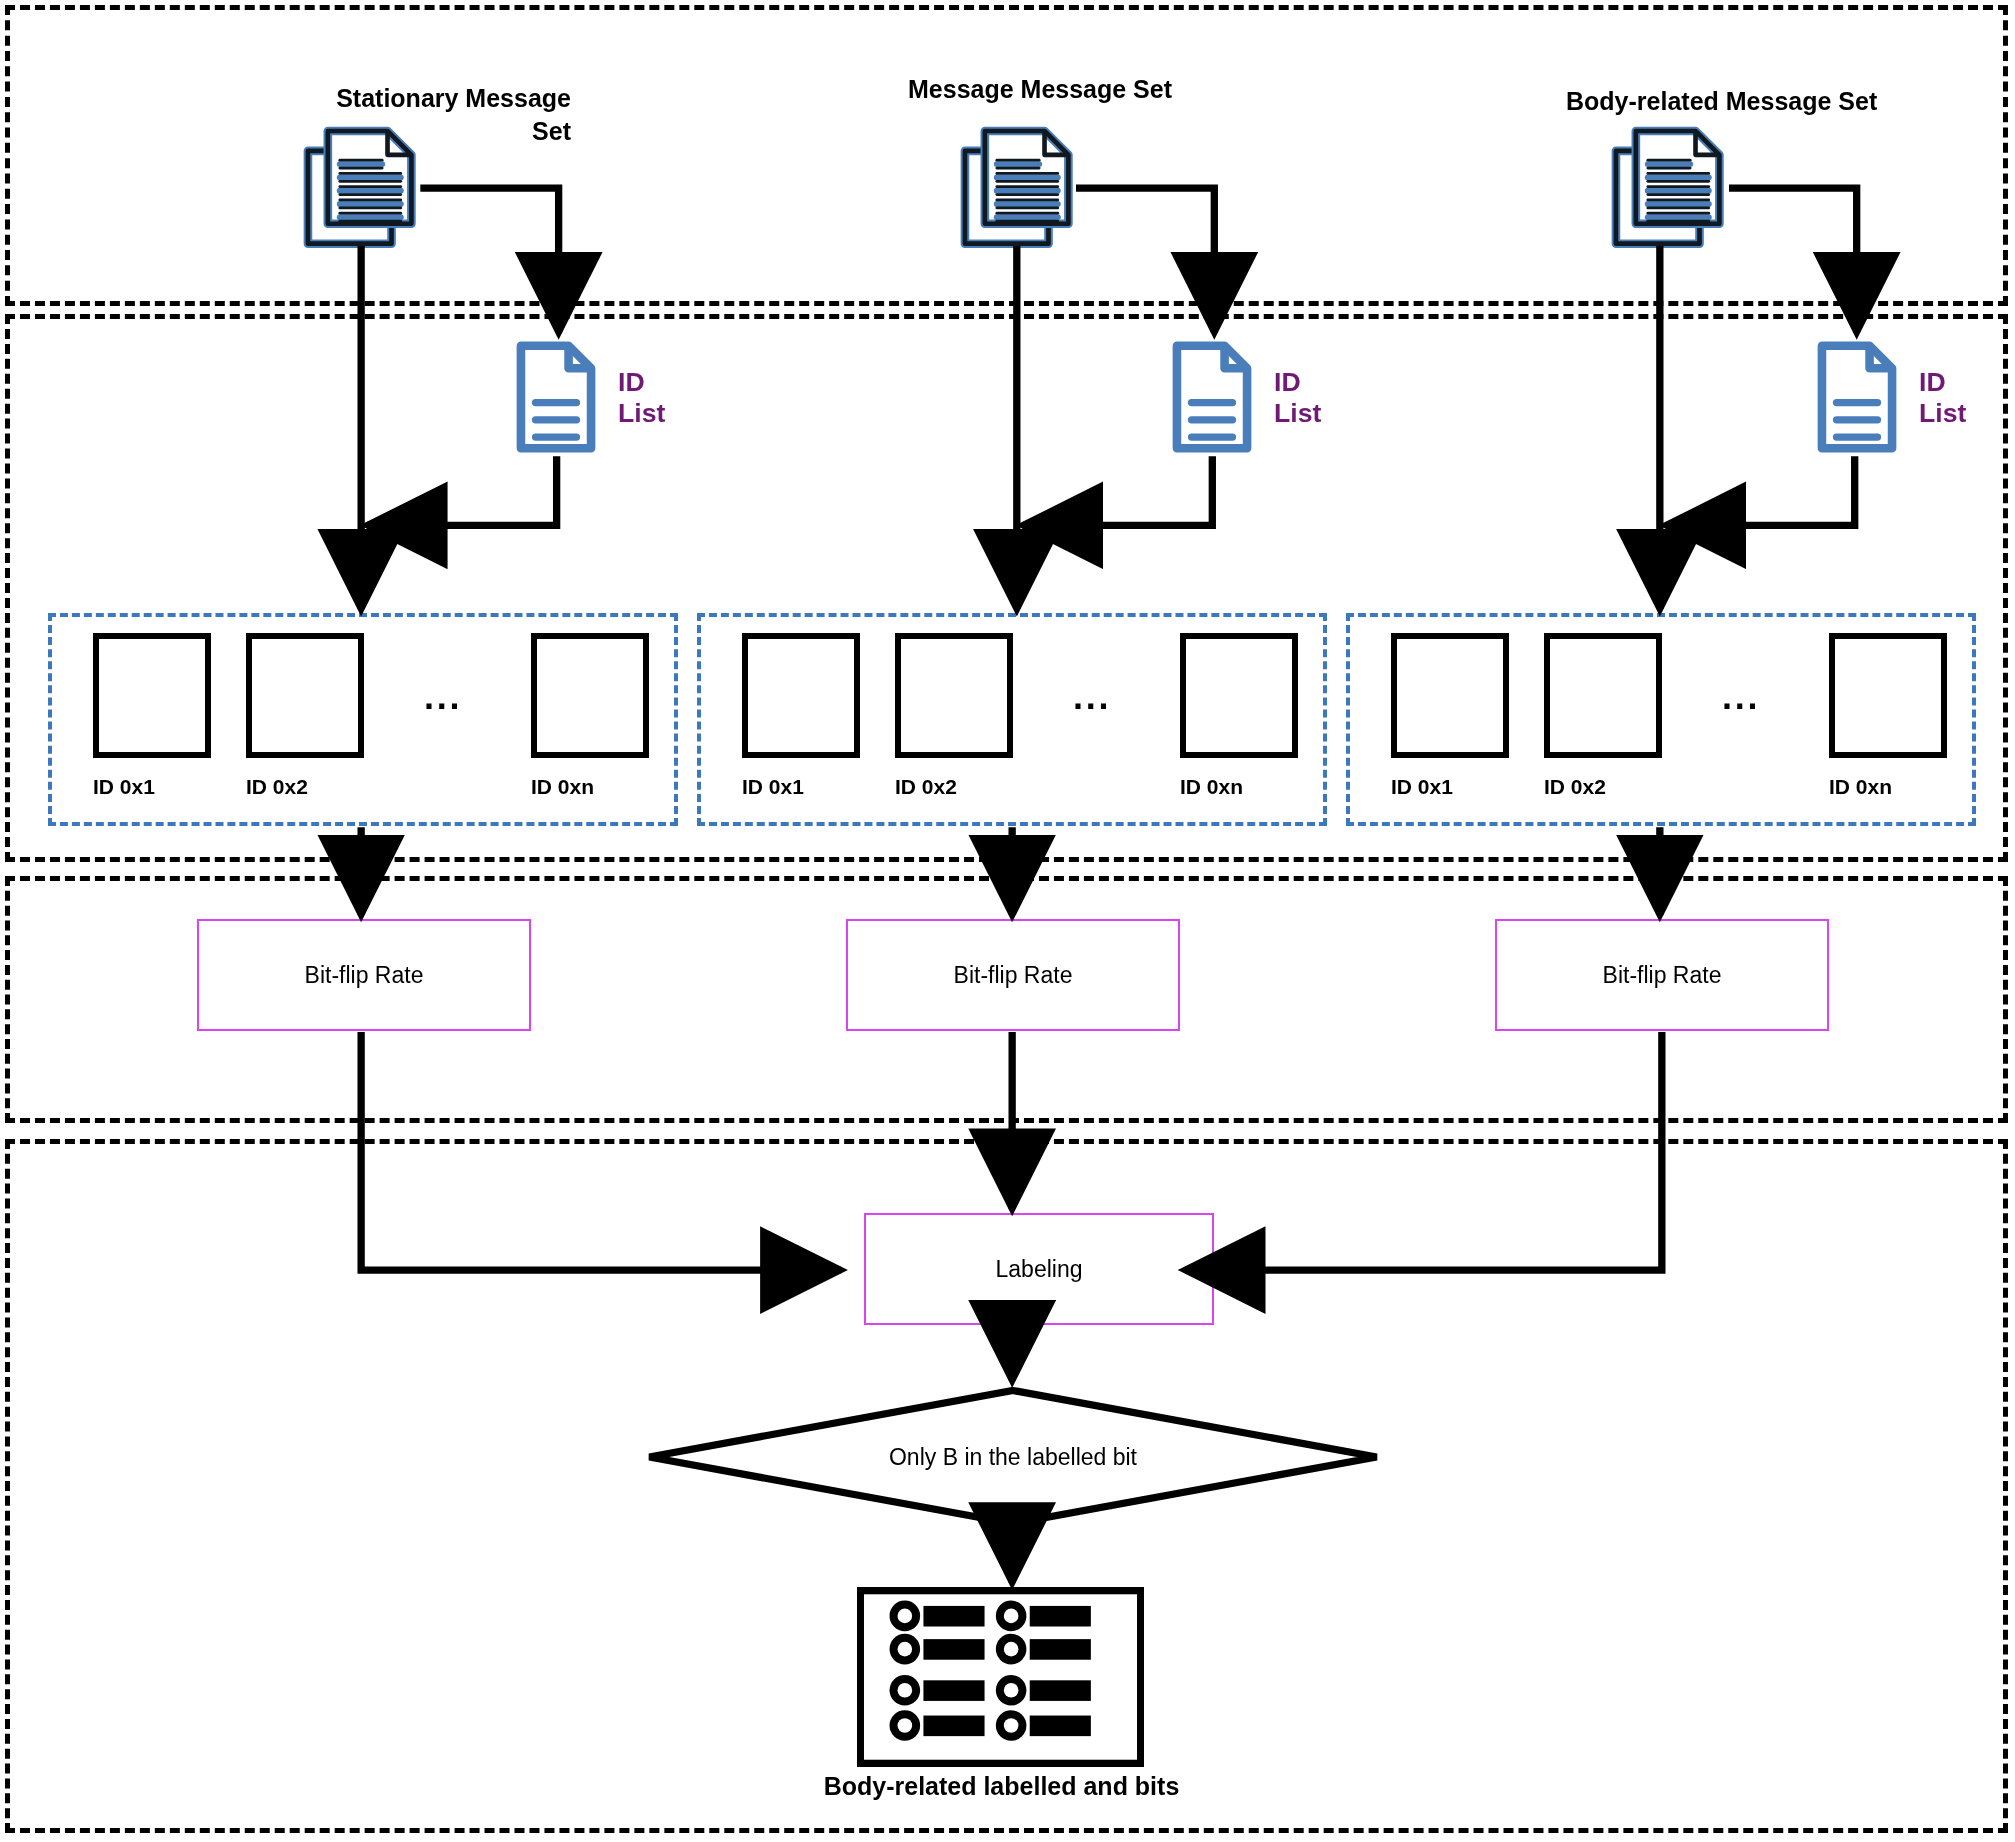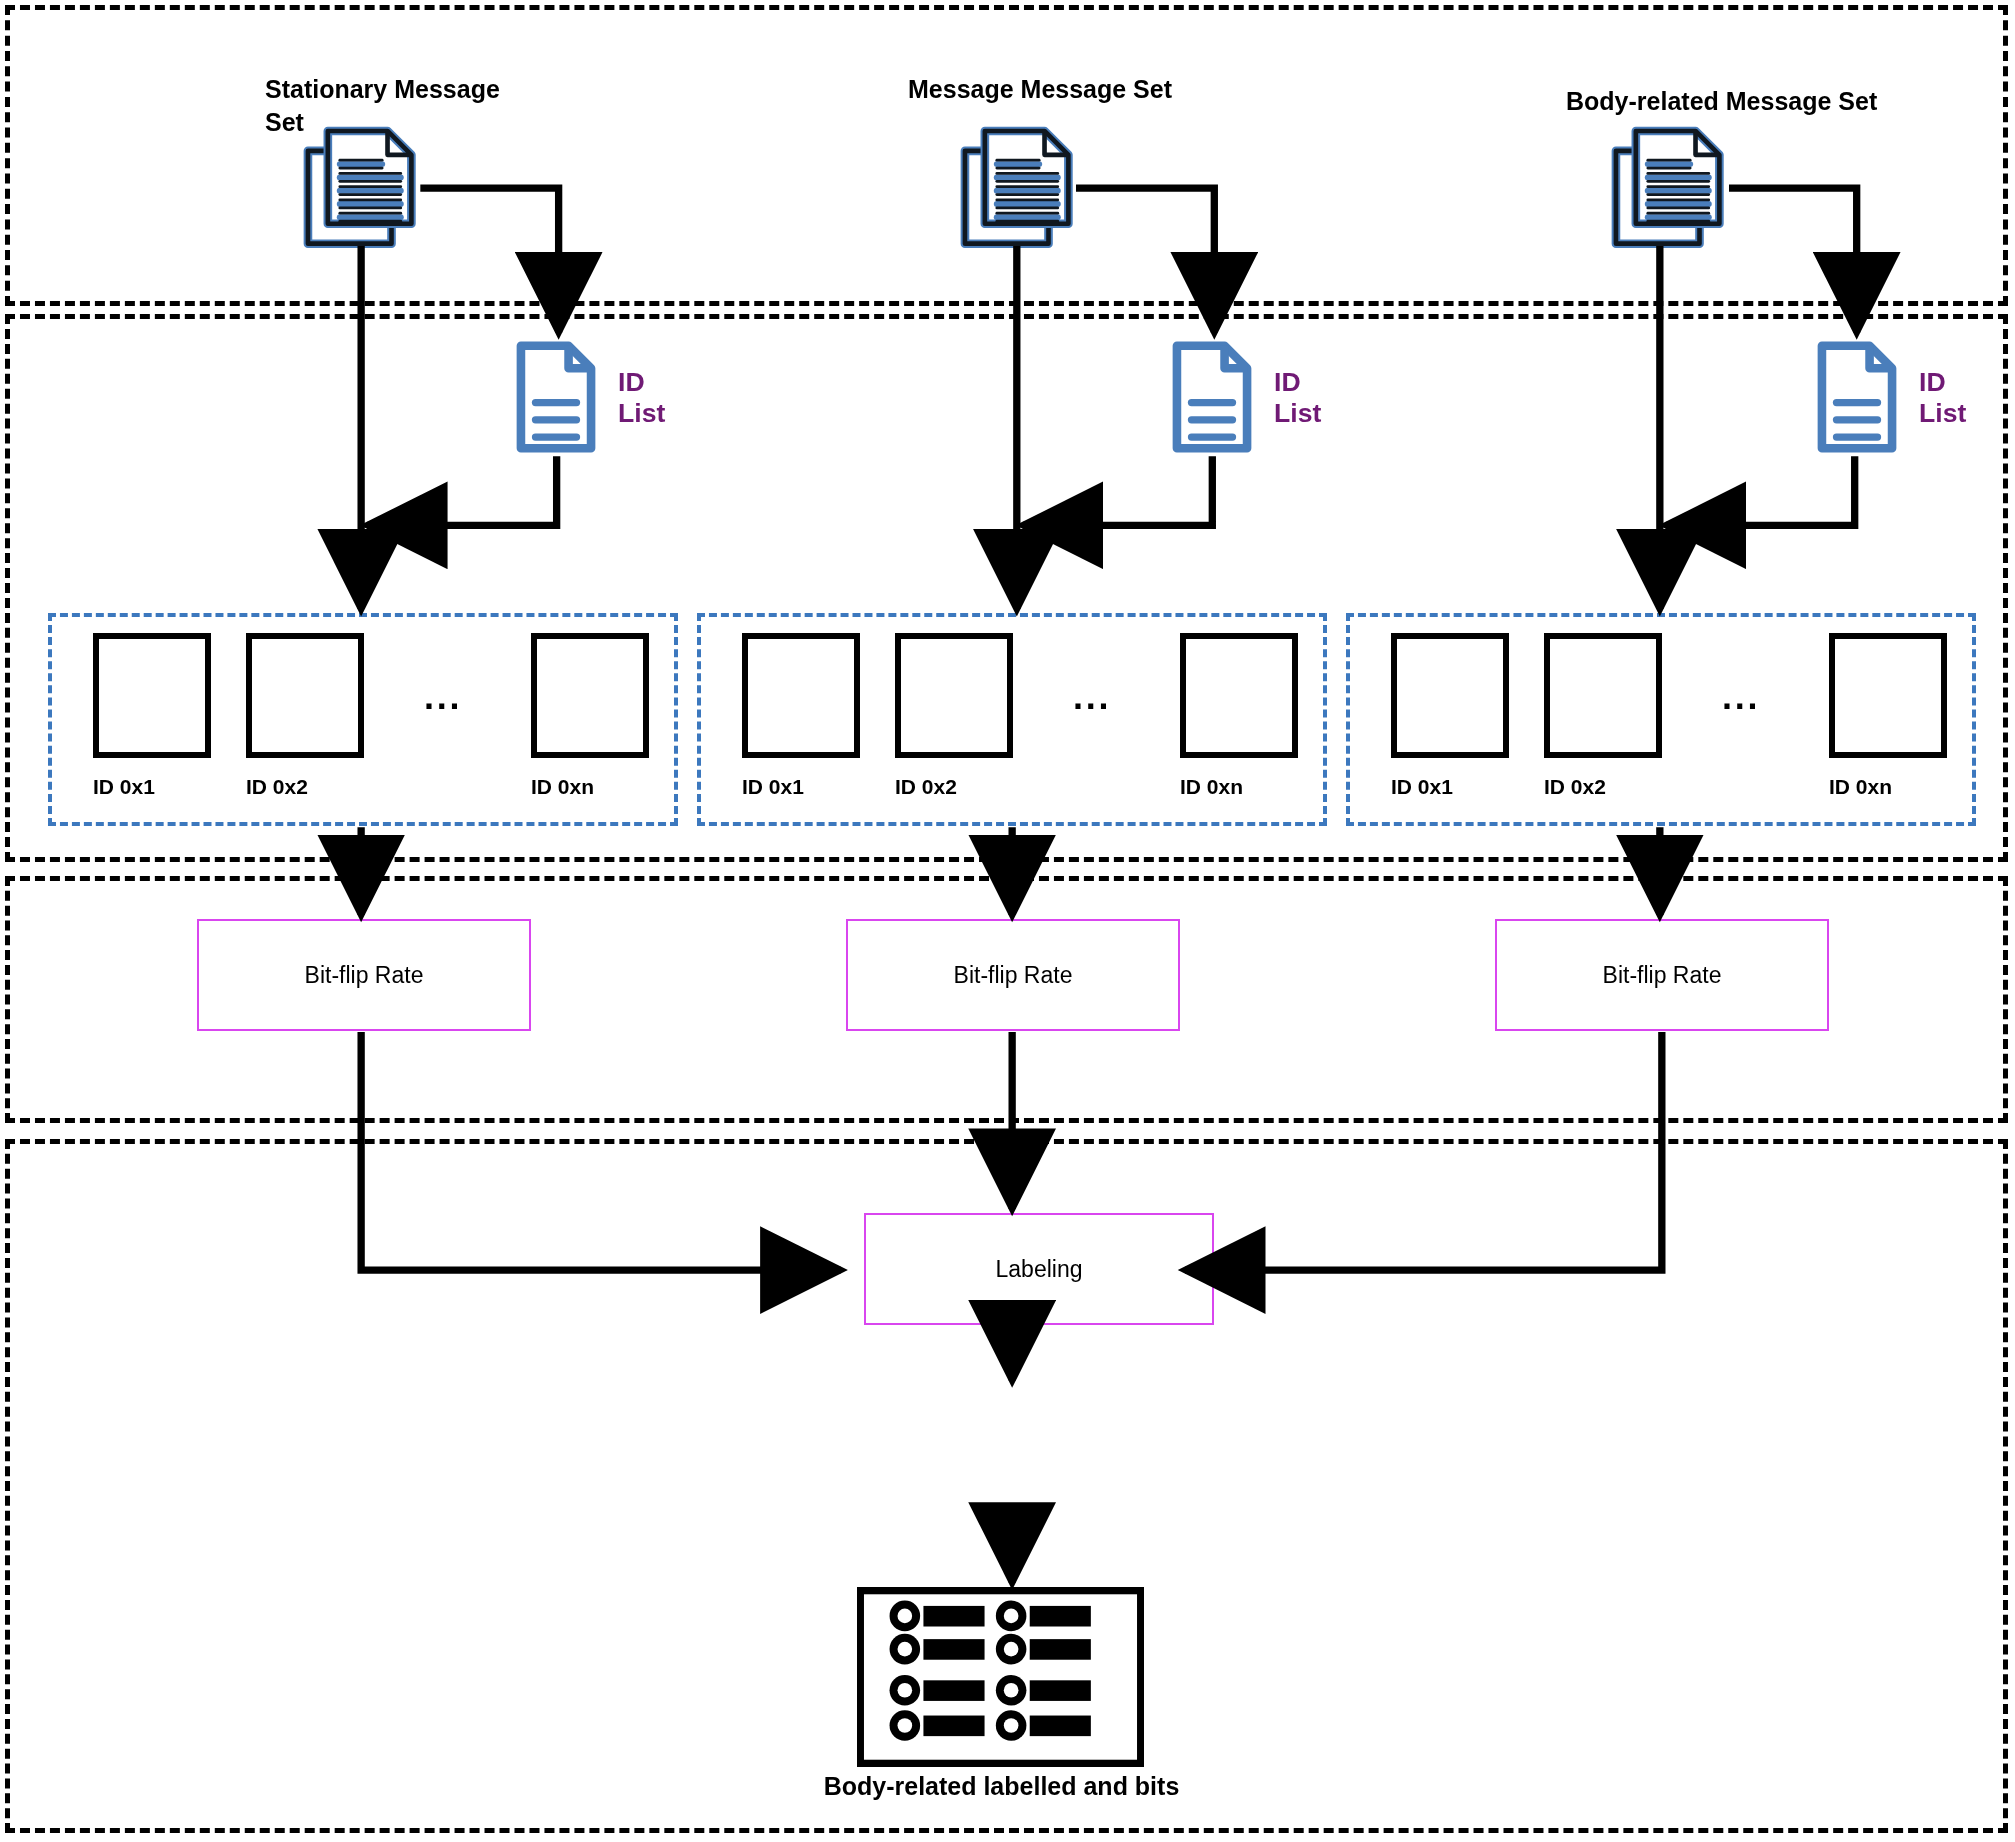--- a/index.html
+++ b/index.html
@@ -66,21 +66,21 @@
 </head>
 <body>
 
 <div id="stage">
 
   <div class="panel" style="left:5.3px;  top:5.3px;   width:2003px; height:301px;"></div>
   <div class="panel" style="left:5.3px;  top:314px; width:2003px; height:548px;"></div>
   <div class="panel" style="left:5.3px;  top:876px;width:2003px; height:247px;"></div>
   <div class="panel" style="left:5.3px;  top:1139px;width:2003px; height:694px;"></div>
 
-  <div class="set-title" style="left:265px;  top:73px; width:306px;">Stationary Message
+  <div class="set-title" style="left:265px;  top:82px; width:306px;text-align:right;">Stationary Message
 Set</div>
   <div class="set-title" style="left:908px; top:73px; width:372px;">Message Message Set</div>
   <div class="set-title" style="left:1566px; top:73px; width:432px;margin-top:12px;">Body-related Message Set</div>
 
   <div class="msg-stack" style="left:301px; top:123px;">
     <svg viewBox="0 0 180 190">
       <g fill="#fff" stroke="#4A7EBB" stroke-width="13" stroke-linejoin="round">
         <path d="M10 42 h90 l36 36 v104 H10 Z"></path>
       </g>
       <g fill="#fff" stroke="#101820" stroke-width="7" stroke-linejoin="round">
@@ -257,20 +257,26 @@
   <div class="ellipsis" style="left:1722px; top:676px;">...</div>
   <div class="idbox" style="left:1829px; top:633px; width:118px; height:125px;"></div>
   <div class="idcap" style="left:1829px; top:775px;">ID 0xn</div>
 
   <div class="pbox" style="left:197px;  top:919px; width:334px; height:112px;">Bit-flip Rate</div>
   <div class="pbox" style="left:846px; top:919px; width:334px; height:112px;">Bit-flip Rate</div>
   <div class="pbox" style="left:1495px; top:919px; width:334px; height:112px;">Bit-flip Rate</div>
 
   <div class="pbox" style="left:864px; top:1213px; width:350px; height:112px;">Labeling</div>
 
+  <div class="diamond-wrap" style="left:644px; top:1385px; width:738px; height:144px;">
+    <svg width="738" height="144" viewBox="0 0 1110 216">
+      <polygon points="555,8 1102,108 555,208 8,108" fill="#fff" stroke="#000" stroke-width="11" stroke-linejoin="miter"></polygon>
+    </svg>
+    <div class="diamond-text">Only B in the labelled bit</div>
+  </div>
 
   <div class="bits-icon" style="left:857px; top:1587px;">
     <svg width="287" height="180" viewBox="0 0 432 270">
       <rect x="5" y="5" width="422" height="260" fill="#fff" stroke="#000" stroke-width="11"></rect>
       <g fill="#000">
 
         <circle cx="72" cy="43" r="23"></circle>
           <circle cx="72" cy="43" r="11" fill="#fff"></circle>
         <rect x="100" y="28" width="92" height="31"></rect>
         <circle cx="232" cy="43" r="23"></circle>

